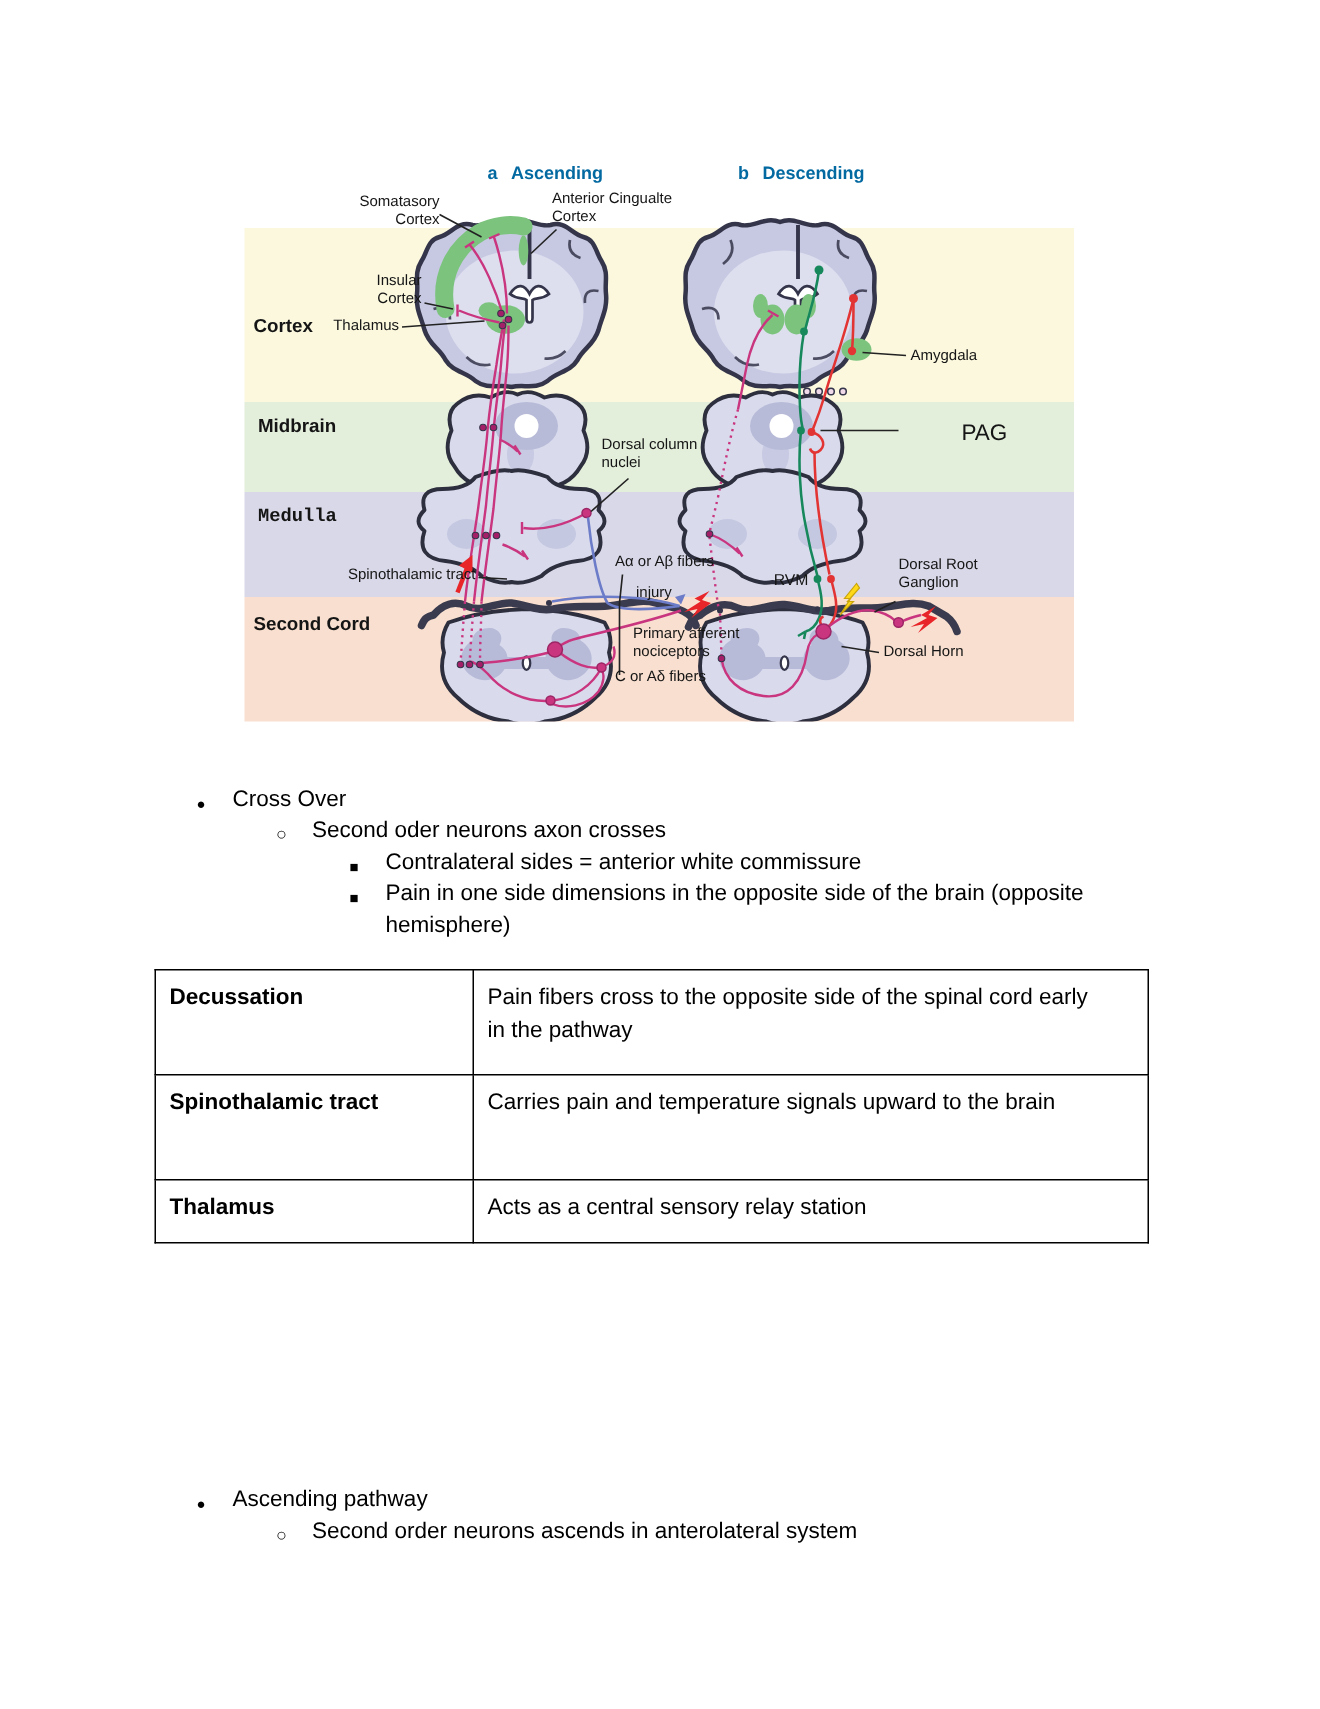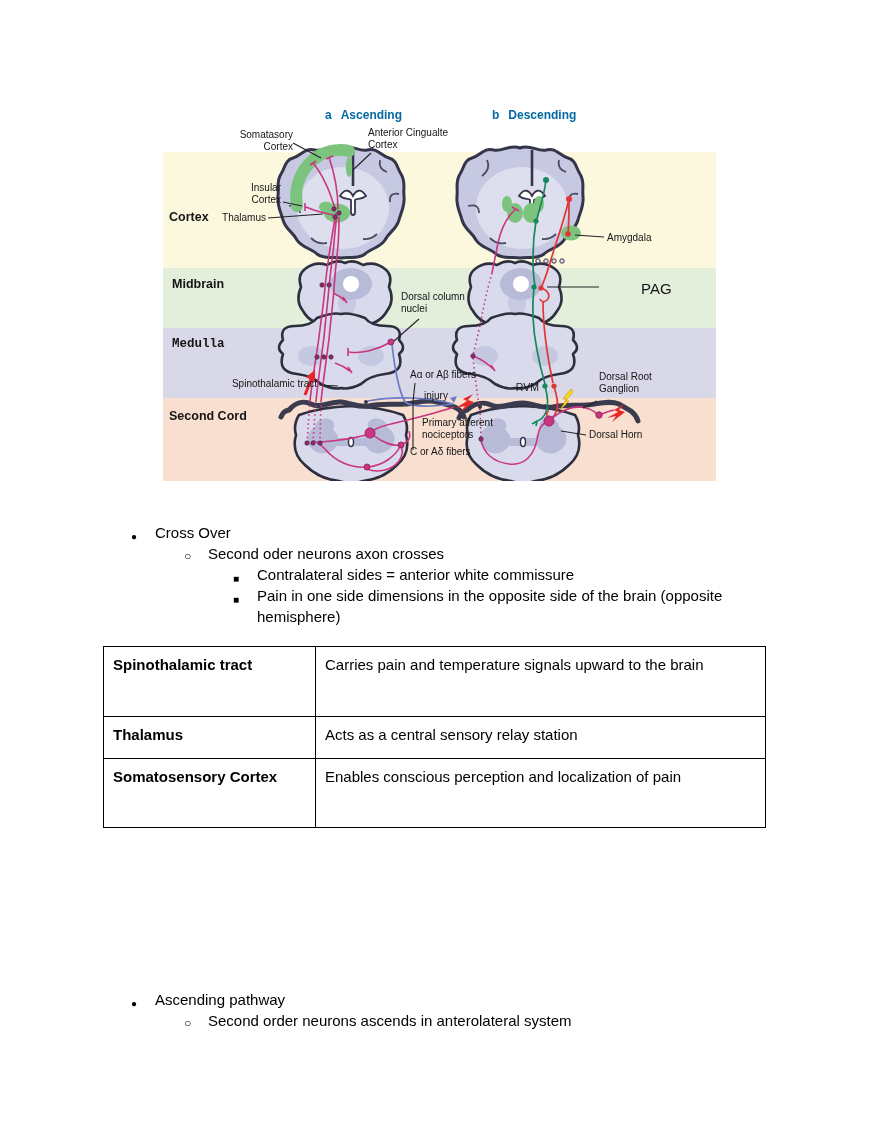--- a/index.html
+++ b/index.html
@@ -237,32 +237,32 @@
   <span class="mk sq">■</span>
   <span class="btxt">Contralateral sides = anterior white commissure</span>
 </div>
 <div class="brow" style="left:233px;top:585px;width:516px;">
   <span class="mk sq">■</span>
   <span class="btxt" style="max-width:492px;">Pain in one side dimensions in the opposite side of the brain (opposite hemisphere)</span>
 </div>
 
 <table class="deftab">
   <tbody>
+      <tr style="height:70px;">
+    <td class="term">Decussation</td>
+    <td>Pain fibers cross to the opposite side of the spinal cord early in the pathway</td>
+  </tr>
   <tr style="height:70px;">
     <td class="term">Spinothalamic tract</td>
     <td>Carries pain and temperature signals upward to the brain</td>
   </tr>
   <tr style="height:42px;">
     <td class="term">Thalamus</td>
     <td>Acts as a central sensory relay station</td>
   </tr>
-  <tr style="height:69px;">
-    <td class="term">Somatosensory Cortex</td>
-    <td>Enables conscious perception and localization of pain</td>
-  </tr>
 </tbody>
   </table>
 
 <div class="brow" style="left:131px;top:989px;width:600px;">
   <span class="mk disc">●</span>
   <span class="btxt">Ascending pathway</span>
 </div>
 <div class="brow" style="left:184px;top:1010px;width:560px;">
   <span class="mk circ">○</span>
   <span class="btxt">Second order neurons ascends in anterolateral system</span>

